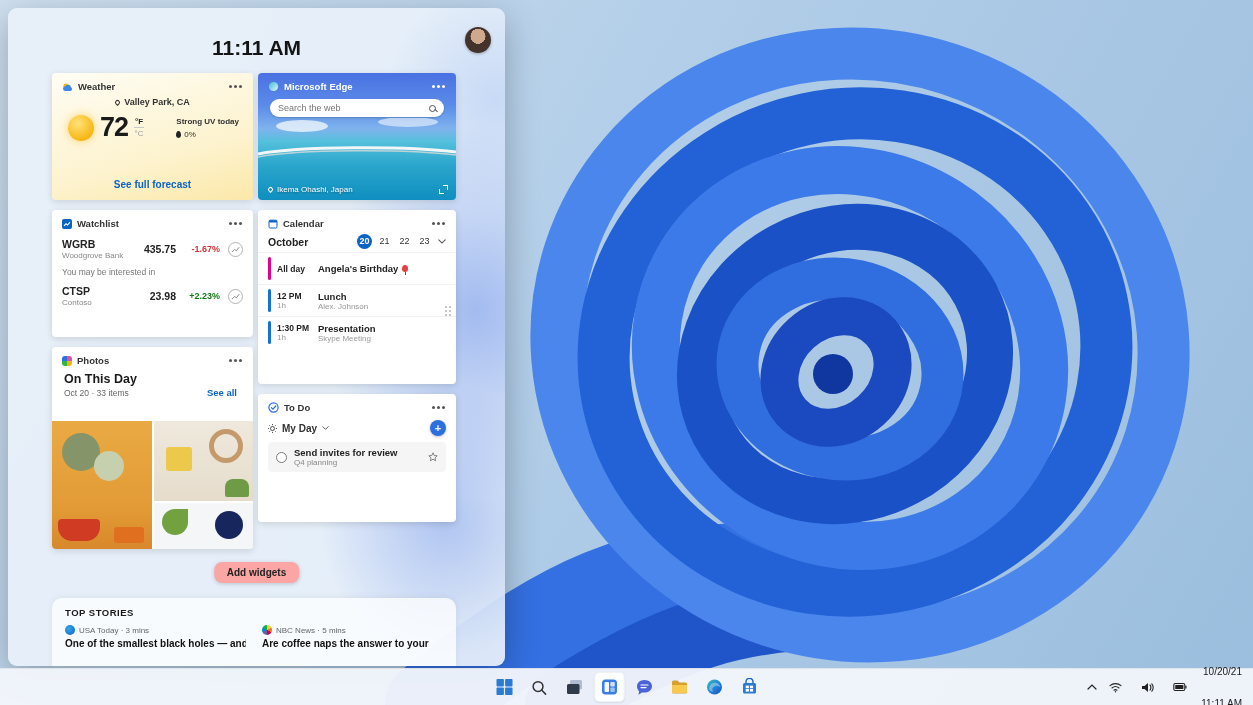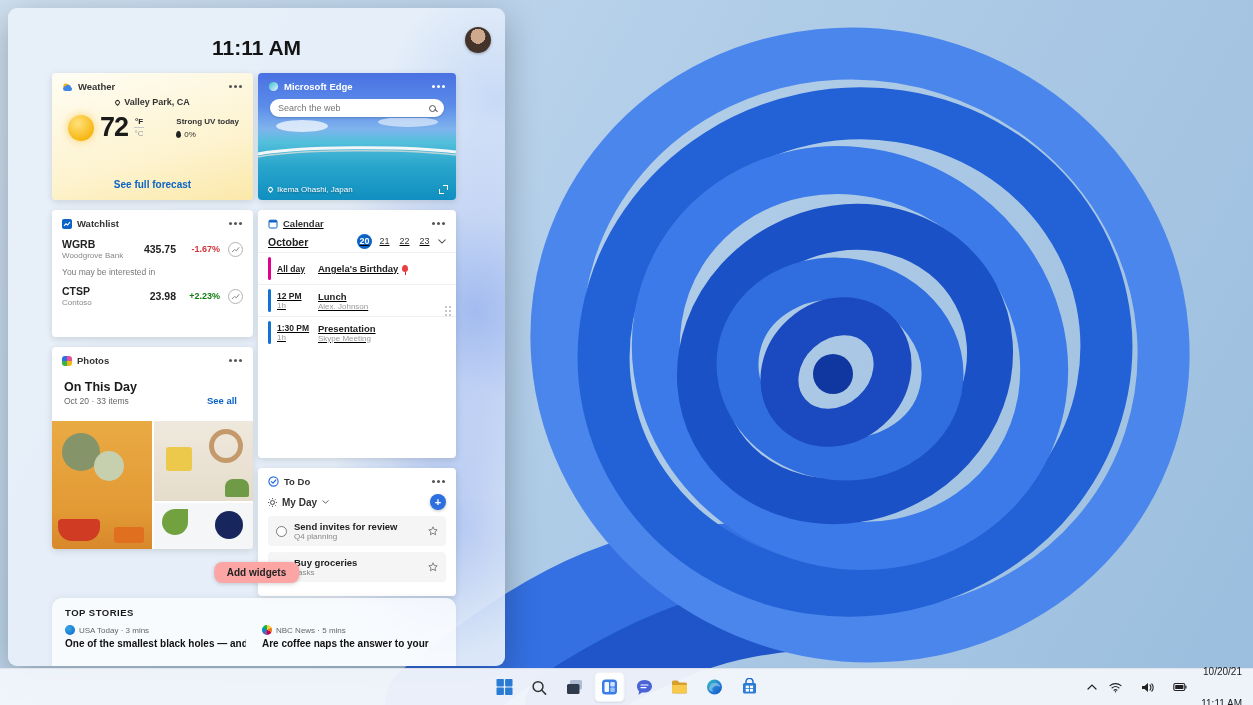--- a/index.html
+++ b/index.html
@@ -87,21 +87,21 @@
   .s-sym { display:block; font-size:10.5px; font-weight:700; color:#222; }
   .s-name { display:block; font-size:8px; color:#888; margin-top:1px; }
   .s-price { margin-left:auto; font-size:10.5px; font-weight:700; color:#222; }
   .s-change { width:44px; text-align:right; font-size:9px; font-weight:700; }
   .change-down { color:#d13438; } .change-up { color:#107c10; }
   .s-btn { width:15px; height:15px; border:1px solid #b3b3b3; border-radius:50%; margin-left:8px;
     display:flex; align-items:center; justify-content:center; background:#fff; }
   .interested { padding:1px 10px; font-size:8.5px; color:#777; }
 
   
-  .calendar { height:248px;text-decoration:underline; }
+  .calendar { height:174px; }
   .cal-month-row { display:flex; align-items:center; padding:3px 10px 3px 10px; }
   .cal-month { font-size:10.5px; font-weight:700; color:#222; }
   .cal-days { display:flex; gap:5px; margin-left:auto; margin-right:6px; }
   .cal-day { width:15px; height:15px; line-height:15px; text-align:center; font-size:9px; color:#333;
     border-radius:50%; }
   .cal-day.selected { background:#0b63c5; color:#fff; font-weight:700; }
   .cal-event { display:flex; align-items:center; gap:6px; padding:4px 14px 4px 10px;
     border-top:1px solid #f1f1f1; min-height:32px; }
   .cal-event:first-of-type { border-top:none; }
   .ev-bar { width:3px; height:23px; border-radius:2px; flex:none; }
@@ -114,21 +114,21 @@
   .ev-title { font-size:9.5px; font-weight:700; color:#222; white-space:nowrap; }
   .ev-sub { font-size:8px; color:#999; }
   .balloon-icon { width:6px; height:7px; background:#e84040; border-radius:50% 50% 50% 50%/58% 58% 42% 42%;
     position:relative; }
   .balloon-icon::after { content:""; position:absolute; left:2.5px; bottom:-3px; width:1px; height:3px; background:#c23; }
   .drag-dots { position:absolute; right:5px; top:96px; display:grid;
     grid-template-columns:2px 2px; gap:2px; }
   .drag-dots i { width:2px; height:2px; border-radius:50%; background:#b5b5b5; }
 
   
-  .photos { height:202px;gap:8px; }
+  .photos { height:202px; }
   .photos-icon { width:10px; height:10px; border-radius:3px;
     background:conic-gradient(#e84e9a 0 90deg,#f6b50e 90deg 180deg,#36b34a 180deg 270deg,#2b6fe0 270deg 360deg); }
   .photos-text-row { display:flex; align-items:flex-end; justify-content:space-between; padding:4px 16px 6px 12px; }
   .photos-heading { font-size:12.5px; font-weight:700; color:#1a1a1a; }
   .photos-sub { font-size:8.5px; color:#666; margin-top:2px; }
   .see-all { font-size:9.5px; font-weight:600; color:#0b63c5; }
   .collage { display:flex; gap:2px; margin-top:auto; height:128px; }
   .tile { position:relative; overflow:hidden; }
   .tile-1 { width:100px; background:linear-gradient(180deg,#eaaa43 0%,#e29a35 70%,#d8882b 100%); }
   .c1 { position:absolute; left:10px; top:12px; width:38px; height:38px; border-radius:50%; background:#86946a; }
@@ -467,32 +467,20 @@
             <span class="task-texts">
               <span class="t-title">Send invites for review</span>
               <span class="t-sub">Q4 planning</span>
             </span>
             <span class="task-star">
               <svg width="10" height="10" viewBox="0 0 10 10">
                   <path d="M5 .8 L6.2 3.5 9.2 3.8 7 5.8 7.6 8.8 5 7.2 2.4 8.8 3 5.8 .8 3.8 3.8 3.5 Z" fill="none" stroke="#777" stroke-width=".9"></path>
                 </svg>
             </span>
           </div>
-          <div class="task-row">
-            <span class="task-check"></span>
-            <span class="task-texts">
-              <span class="t-title">Buy groceries</span>
-              <span class="t-sub">Tasks</span>
-            </span>
-            <span class="task-star">
-              <svg width="10" height="10" viewBox="0 0 10 10">
-                  <path d="M5 .8 L6.2 3.5 9.2 3.8 7 5.8 7.6 8.8 5 7.2 2.4 8.8 3 5.8 .8 3.8 3.8 3.5 Z" fill="none" stroke="#777" stroke-width=".9"></path>
-                </svg>
-            </span>
-          </div>
         </div>
       </div>
     </div>
 
     <button class="add-widgets-btn">Add widgets</button>
 
     <div class="top-stories">
       <div class="ts-heading">TOP STORIES</div>
       <div class="ts-row">
         <div class="story">

